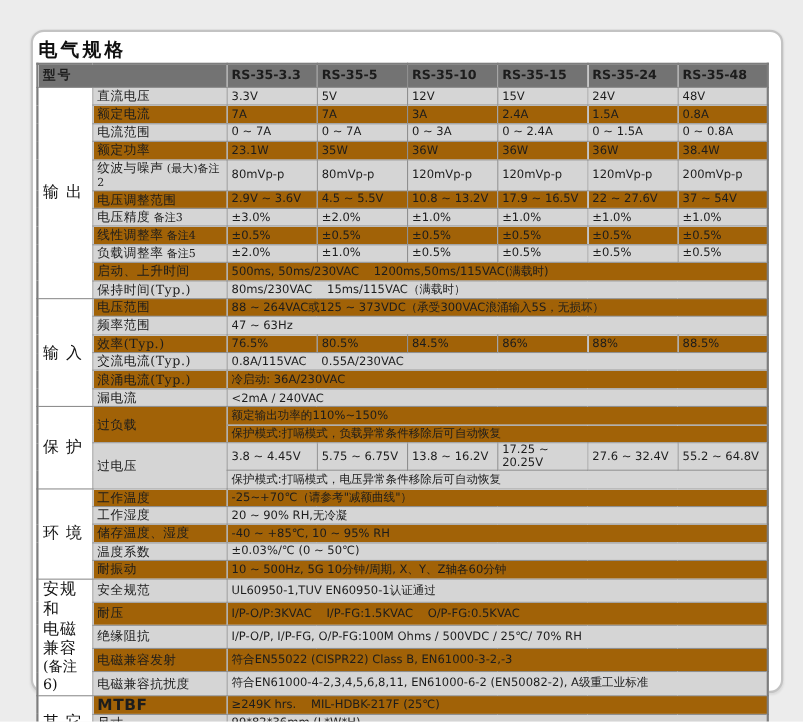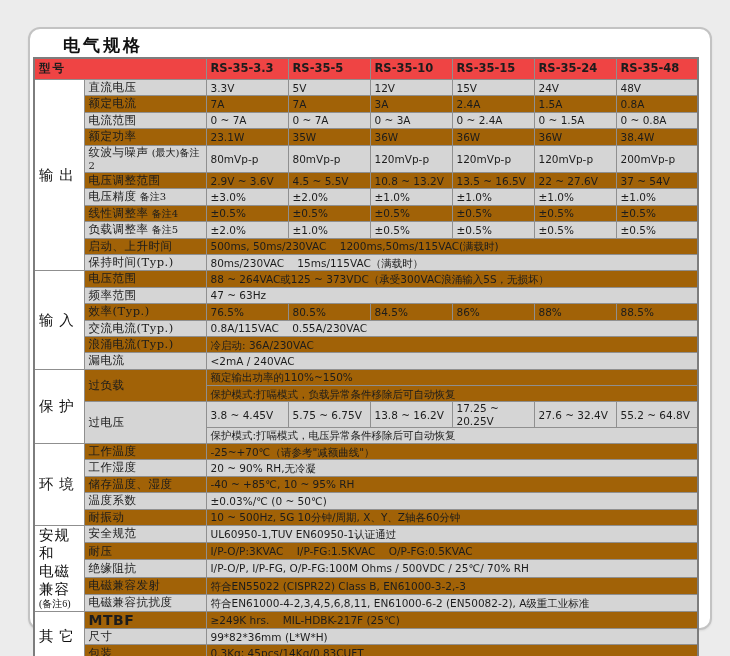--- a/index.html
+++ b/index.html
@@ -21,21 +21,20 @@
     box-shadow:0 1px 2px rgba(0,0,0,0.08);
   }
   .page-title{
     position:absolute;
     left:35px;top:34px;
     font-family:"DejaVu Serif", serif;
     font-size:17px;
     font-weight:bold;
     letter-spacing:3px;
     color:#111;
-    margin-left:28px;
   }
   table.spec{
     position:absolute;
     left:33px;top:57px;
     width:664px;
     border-collapse:collapse;
     table-layout:fixed;
     background:#fff;
     border:2px solid #7d7d7d;
     font-size:10.5px;
@@ -48,39 +47,39 @@
     overflow:hidden;
     white-space:pre-wrap;
     text-align:left;
     vertical-align:middle;
     font-weight:normal;
   }
   tr.header-row th{
     height:20px;
     font-weight:bold;
     font-size:11.5px;
-    background:#ef4444;
+    background:#737373;
   }
   th.model-header{
     font-family:"DejaVu Serif", serif;
     font-size:15px;
     font-weight:bold;
     letter-spacing:2px;
     padding-left:5px;
   }
   th.group-cell{
     background:#fff !important;
     text-align:center;
     font-family:"DejaVu Serif", serif;
     font-size:14.5px;
     letter-spacing:1px;
     color:#111;
   }
-  th.group-cell .gline{display:block;line-height:1.25;font-family:Liberation Serif, serif;}
-  th.group-cell .gline.small{font-size:10px;letter-spacing:0;}
+  th.group-cell .gline{display:block;line-height:1.25;}
+  th.group-cell .gline.small{font-size:13px;letter-spacing:0;}
   td.label-cell{
     font-family:"DejaVu Serif", serif;
     font-size:11.5px;
     letter-spacing:0.5px;
     padding-left:5px;
   }
   td.label-cell .note{font-size:10px;letter-spacing:0;}
   td.label-cell.bold{font-weight:bold;font-family:"DejaVu Sans", sans-serif;font-size:14px;}
   tr.shade td{background:#d5d5d5;}
   tr:not(.shade) td{background:#a16207;}
@@ -160,21 +159,21 @@
         <td class="value-cell">120mVp-p</td>
         <td class="value-cell">120mVp-p</td>
         <td class="value-cell">120mVp-p</td>
         <td class="value-cell">200mVp-p</td>
       </tr>
       <tr>
         <td class="label-cell">电压调整范围</td>
         <td class="value-cell">2.9V ~ 3.6V</td>
         <td class="value-cell">4.5 ~ 5.5V</td>
         <td class="value-cell">10.8 ~ 13.2V</td>
-        <td class="value-cell">13.5 ~ 16.5V</td>
+        <td class="value-cell">17.9 ~ 16.5V</td>
         <td class="value-cell">22 ~ 27.6V</td>
         <td class="value-cell">37 ~ 54V</td>
       </tr>
       <tr class="shade">
         <td class="label-cell">电压精度<span class="note"> 备注3</span></td>
         <td class="value-cell">±3.0%</td>
         <td class="value-cell">±2.0%</td>
         <td class="value-cell">±1.0%</td>
         <td class="value-cell">±1.0%</td>
         <td class="value-cell">±1.0%</td>

